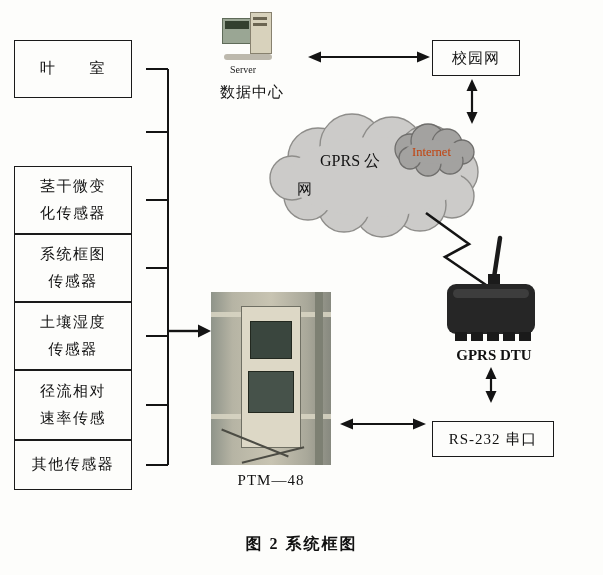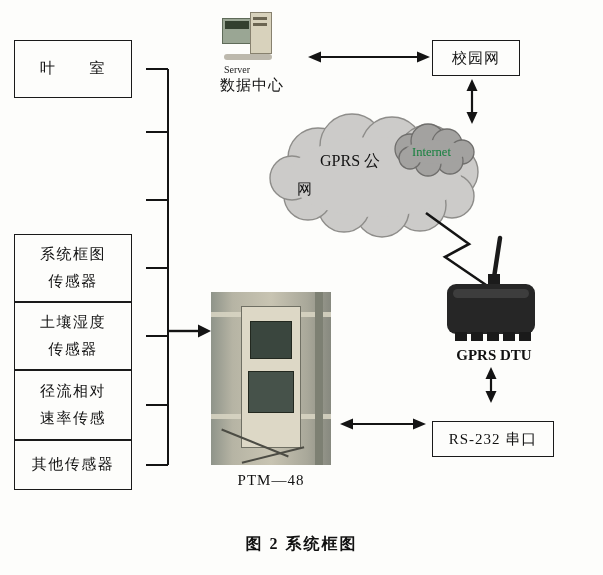--- a/index.html
+++ b/index.html
@@ -128,20 +128,24 @@
     <g>
       <line x1="346" y1="424" x2="420" y2="424" stroke="#141414" stroke-width="2.2"></line>
       <polygon points="340,424 353,418.5 353,429.5" fill="#141414"></polygon>
       <polygon points="426,424 413,418.5 413,429.5" fill="#141414"></polygon>
     </g>
   </svg>
 
   <div class="sbox" style="top:40px;height:58px">
     <span>叶　　室</span>
   </div>
+  <div class="sbox" style="top:166px;height:68px">
+    <span>茎干微变</span>
+    <span>化传感器</span>
+  </div>
   <div class="sbox" style="top:234px;height:68px">
     <span>系统框图</span>
     <span>传感器</span>
   </div>
   <div class="sbox" style="top:302px;height:68px">
     <span>土壤湿度</span>
     <span>传感器</span>
   </div>
   <div class="sbox" style="top:370px;height:70px">
     <span>径流相对</span>
@@ -154,30 +158,30 @@
   <div id="server-art">
     <div class="sv-machine">
       <div class="sv-screen"></div>
     </div>
     <div class="sv-tower">
       <div class="sv-slot" style="top:4px"></div>
       <div class="sv-slot" style="top:10px"></div>
     </div>
     <div class="sv-base"></div>
   </div>
-  <div class="lbl" style="left:210px;top:64px;width:54px;text-align:center;font-size:10px;color:#222;">Server</div>
-  <div class="lbl" style="left:220px;top:76px;font-size:15px;letter-spacing:1px;">数据中心</div>
+  <div class="lbl" style="left:216px;top:64px;width:54px;text-align:center;font-size:10px;color:#222;">Server</div>
+  <div class="lbl" style="left:220px;top:83px;font-size:15px;letter-spacing:1px;">数据中心</div>
 
   <div class="box" style="left:432px;top:40px;width:88px;height:36px">
     <span>校园网</span>
   </div>
 
   <div class="lbl" style="left:320px;top:151px;font-size:16px;">GPRS 公</div>
   <div class="lbl" style="left:297px;top:180px;font-size:15px;">网</div>
-  <div class="lbl" style="left:412px;top:145px;font-size:12.5px;color:#15803d;">Internet</div>
+  <div class="lbl" style="left:412px;top:145px;font-size:12.5px;color:#c2410c;">Internet</div>
 
   <div id="ptm-photo" class="photo">
     <div class="ptm-shelf" style="top:20px"></div>
     <div class="ptm-shelf" style="top:122px"></div>
     <div class="ptm-pole"></div>
     <div class="ptm-inst">
       <div class="ptm-panel" style="left:8px;top:14px;width:40px;height:36px;background:#3a463e;"></div>
       <div class="ptm-panel" style="left:6px;top:64px;width:44px;height:40px;background:#46524a;"></div>
     </div>
     <div class="ptm-cable" style="left:8px;top:150px;width:72px;transform:rotate(22deg);"></div>

